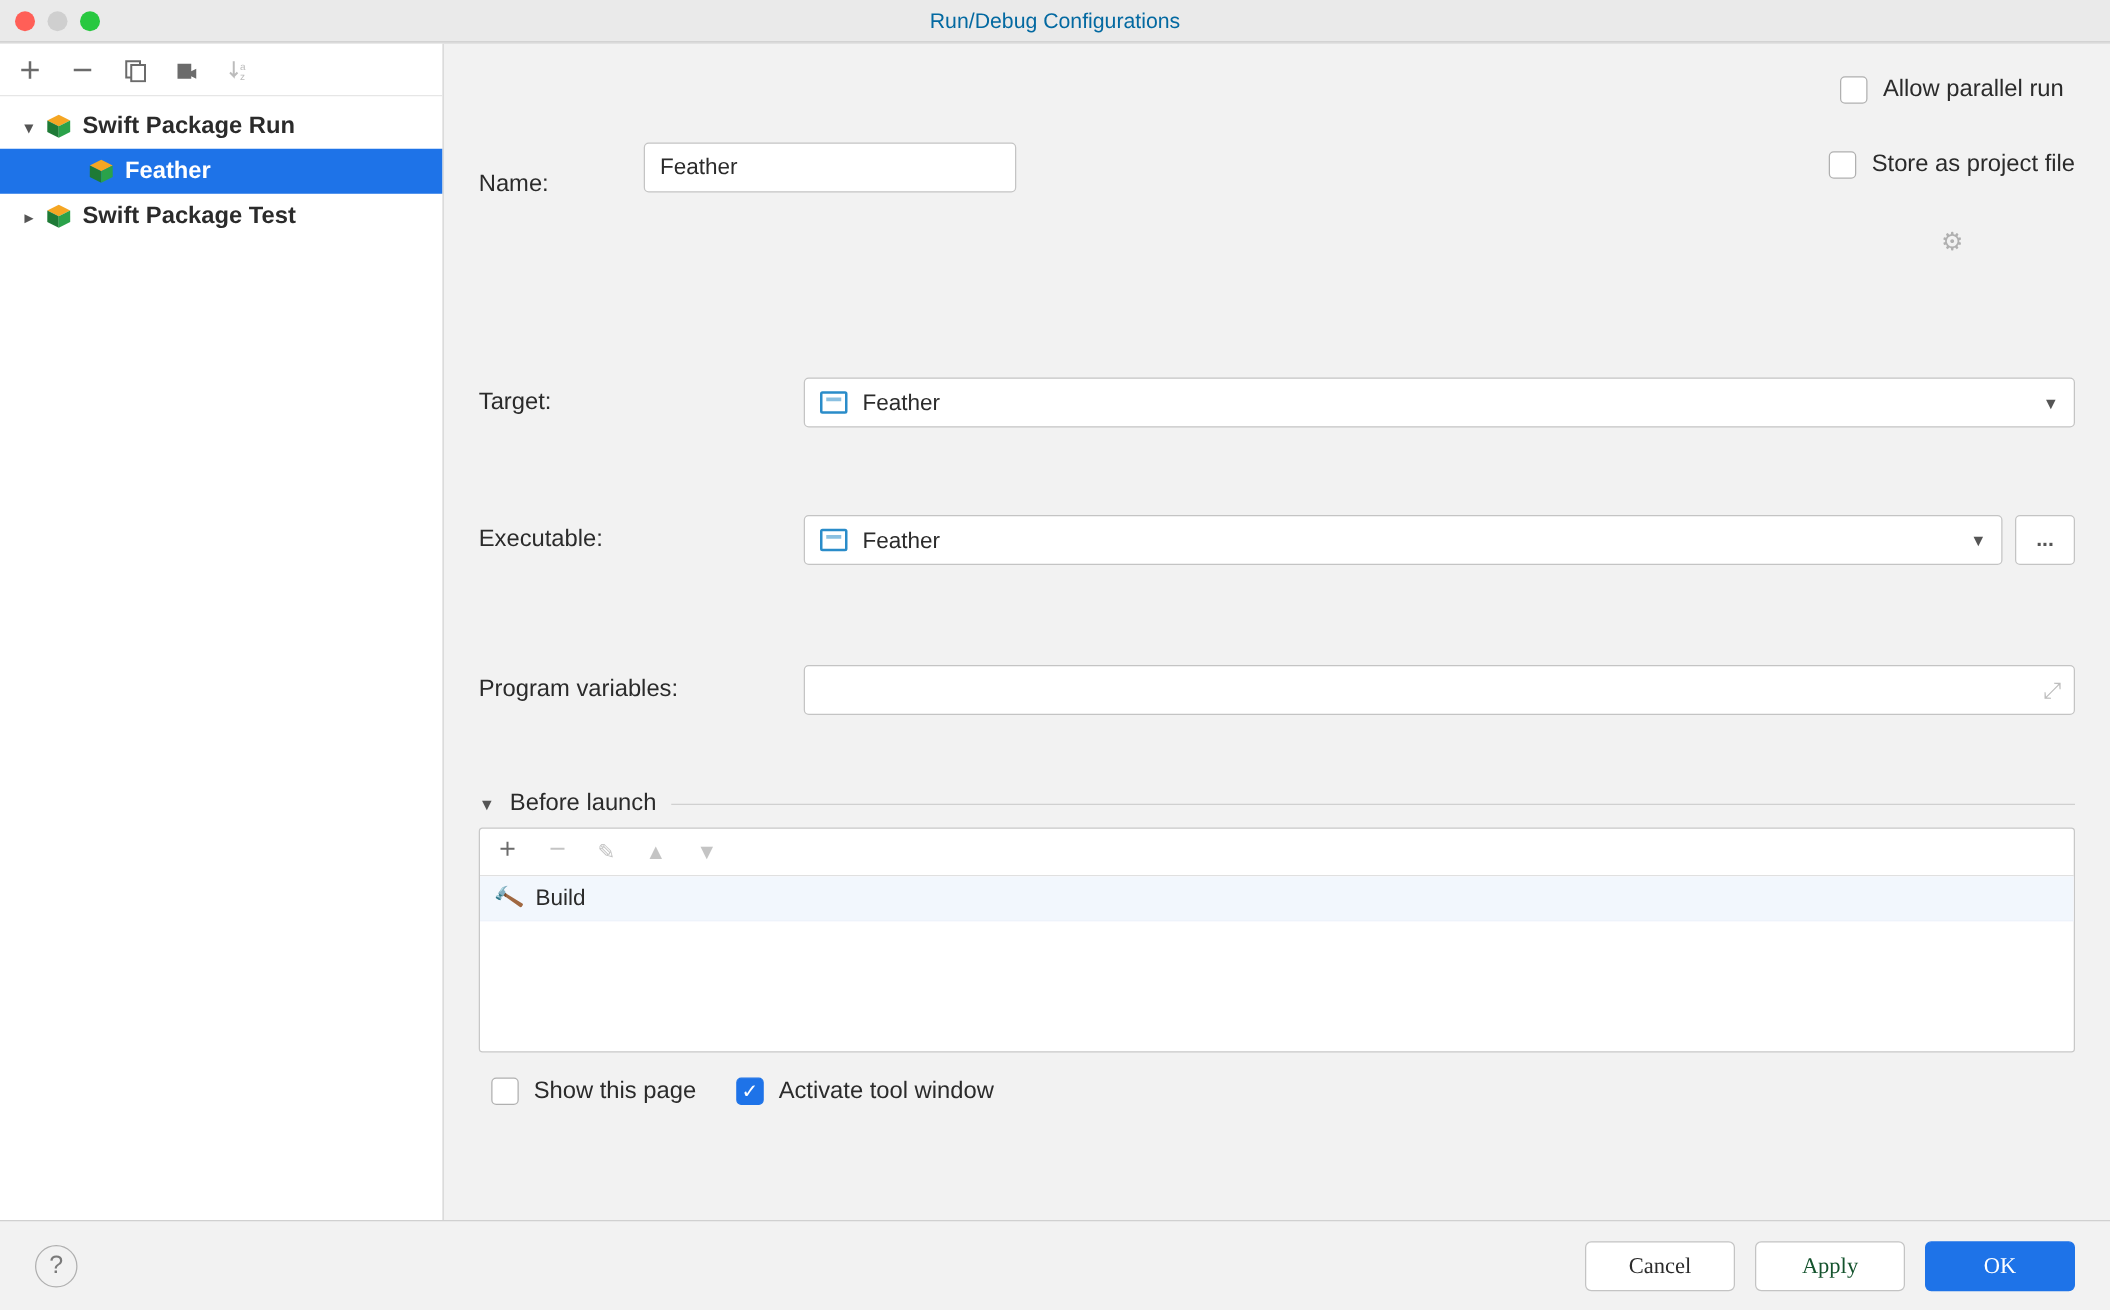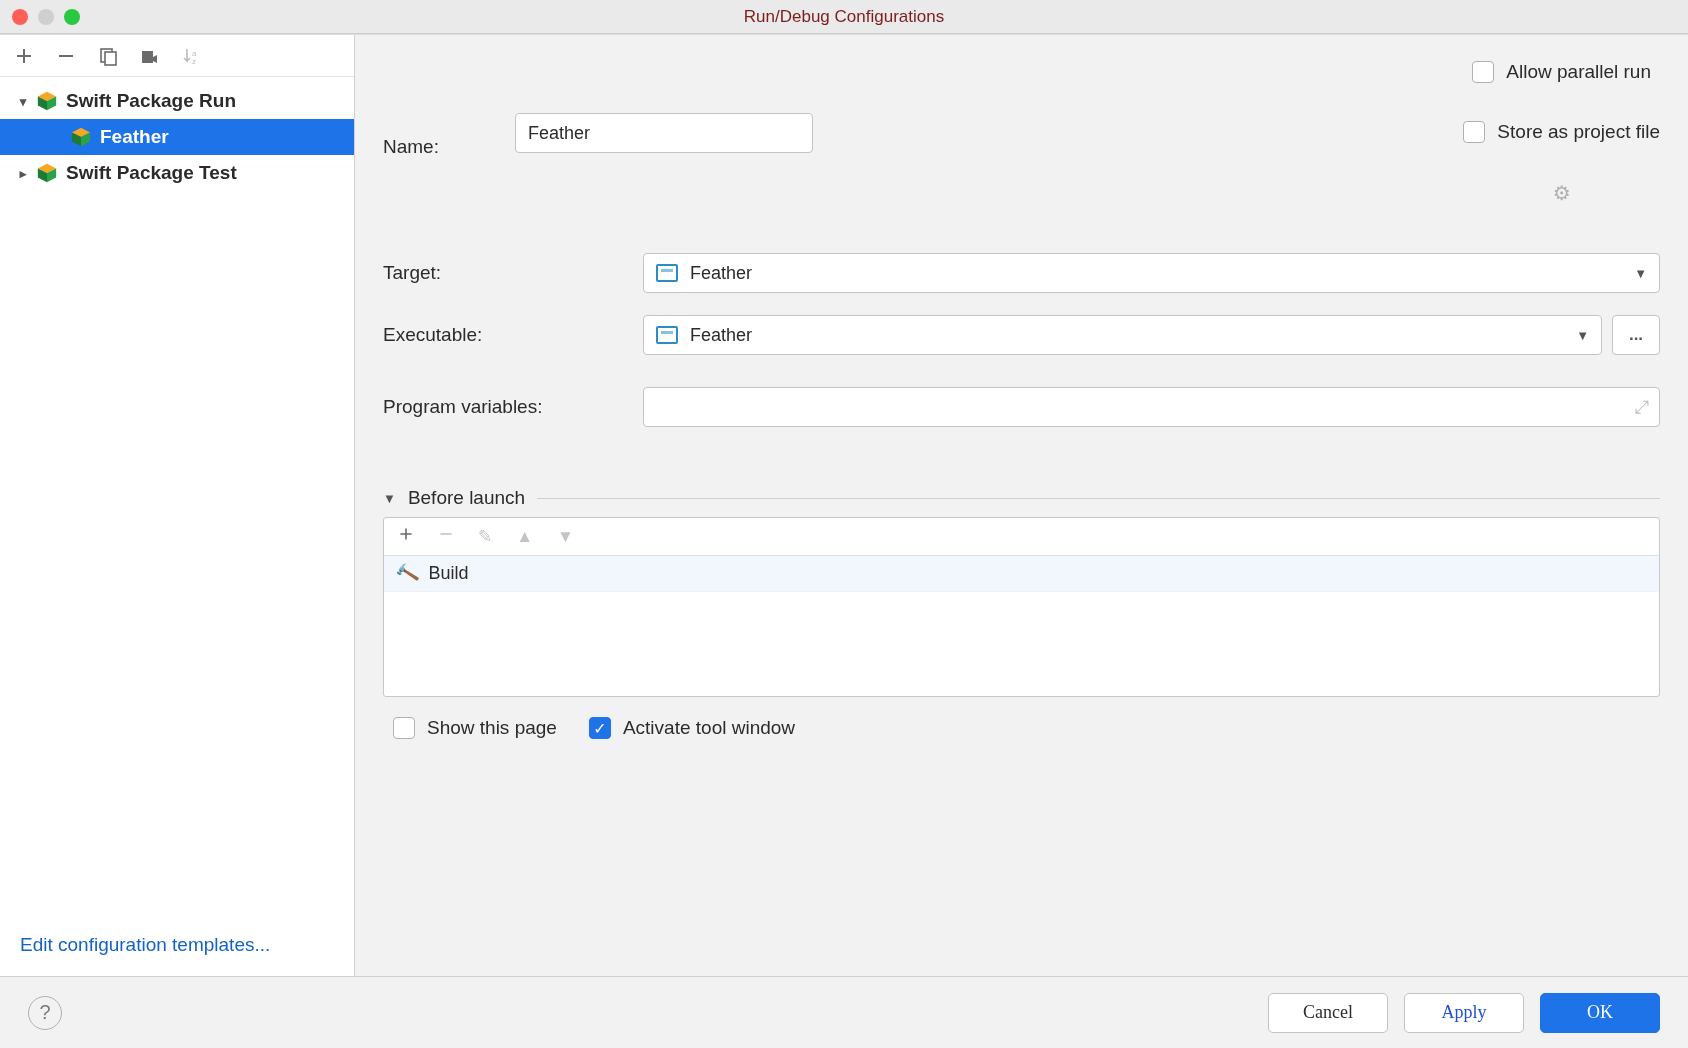--- a/index.html
+++ b/index.html
@@ -28,21 +28,21 @@
   border-bottom: 1px solid #ccc;
   position: relative;
 }
 .traffic-lights { display: flex; gap: 10px; }
 .tl { width: 16px; height: 16px; border-radius: 50%; }
 .tl.close { background: #ff5f57; }
 .tl.min   { background: #cfcfcf; }
 .tl.max   { background: #28c840; }
 .titlebar .title {
   position: absolute; left: 0; right: 0; text-align: center;
-  font-size: 17px; color: #7f1d1d; pointer-events: none;
+  font-size: 17px; color: #0369a1; pointer-events: none;
 }
 .body {
   flex: 1; display: flex; border-top: 1px solid #ddd;
   min-height: 0;
 }
 .sidebar {
   width: 355px; background: #fff; border-right: 1px solid #d0d0d0;
   display: flex; flex-direction: column;
 }
 .sidebar-toolbar {
@@ -64,21 +64,21 @@
   width: 22px; height: 22px; margin: 0 8px 0 4px; display:inline-flex;
 }
 .box-icon svg { width: 22px; height: 22px; }
 .sidebar-footer {
   padding: 14px 20px 20px 20px; color: #1463c4; font-size: 19px; cursor: pointer;
 }
 .main {
   flex: 1; display:flex; flex-direction:column; padding: 26px 28px 0 28px;
   min-width: 0;
 }
-.row { display:flex; align-items:center; margin-bottom: 22px; }
+.row { display:flex; align-items:center; margin-bottom: 22px; margin-top: 48px; }
 .row.loose { margin-bottom: 32px; }
 .lbl { width: 260px; font-size: 19px; color: #2b2b2b; }
 .lbl.name { width: 100px; margin-top: 28px; }
 .name-row { display:flex; align-items:center; justify-content: space-between; gap: 30px; margin-bottom: 48px; }
 .name-row .left { display:flex; align-items:center; gap: 32px; }
 .name-row .right { display:flex; align-items:center; gap: 38px; flex-direction: column; }
 input[type="text"].field, .select, .text-entry {
   height: 40px; background: #fff; border: 1px solid #c4c4c4; border-radius: 4px;
   font-size: 18px; padding: 0 12px; color: #2b2b2b;
 }
@@ -127,21 +127,21 @@
 .help-circle {
   width:34px; height:34px; border:1.5px solid #b0b0b0; border-radius:50%;
   display:flex; align-items:center; justify-content:center; color:#7a7a7a; font-size:20px; cursor:pointer;
 }
 .btns { display:flex; gap: 16px; }
 .btn {
   min-width: 120px; height: 40px; border-radius:5px; font-size:18px; display:flex; align-items:center; justify-content:center;
   padding: 0 22px; cursor:pointer; border:1px solid #c4c4c4; background:#fff; color:#2b2b2b;font-family:Liberation Serif, serif;
 }
 .btn.primary { background:#1e73e8; color:#fff; border-color:#1e73e8; }
-.btn.disabled { color:#1d4ed8; }
+.btn.disabled { color:#14532d; }
 svg.box-cube .o  { fill:#f5a623; }
 svg.box-cube .g  { fill:#2aa24a; }
 svg.box-cube .gl { fill:#1e7a36; }
 .icon-folder { width:22px; height:18px; }
 .icon-list   { width:18px; height:18px; border:1.5px solid #b0b0b0; }
 .icon-list::before { content:""; display:block; margin:3px; border-top:1.5px solid #b0b0b0; border-bottom:1.5px solid #b0b0b0; height:8px;}
 .icon-expand-path { font-size: 18px; color:#bdbdbd; }
 </style>
 </head>
 <body>
@@ -217,21 +217,20 @@
             <svg class="box-cube" viewBox="0 0 24 24">
                 <polygon class="o" points="12,2 22,7 12,12 2,7"></polygon>
                 <polygon class="gl" points="2,7 12,12 12,22 2,17"></polygon>
                 <polygon class="g" points="22,7 12,12 12,22 22,17"></polygon>
               </svg>
           </span>
           <span>Swift Package Test</span>
         </div>
       </div>
 
-      <div class="sidebar-footer">Edit configuration templates...</div>
     </div>
 
     <div class="main">
       <div class="name-row">
         <div class="left">
           <span class="lbl name">Name:</span>
           <input type="text" class="field" value="Feather" style="">
         </div>
         <div class="right">
           <label class="checkbox">

